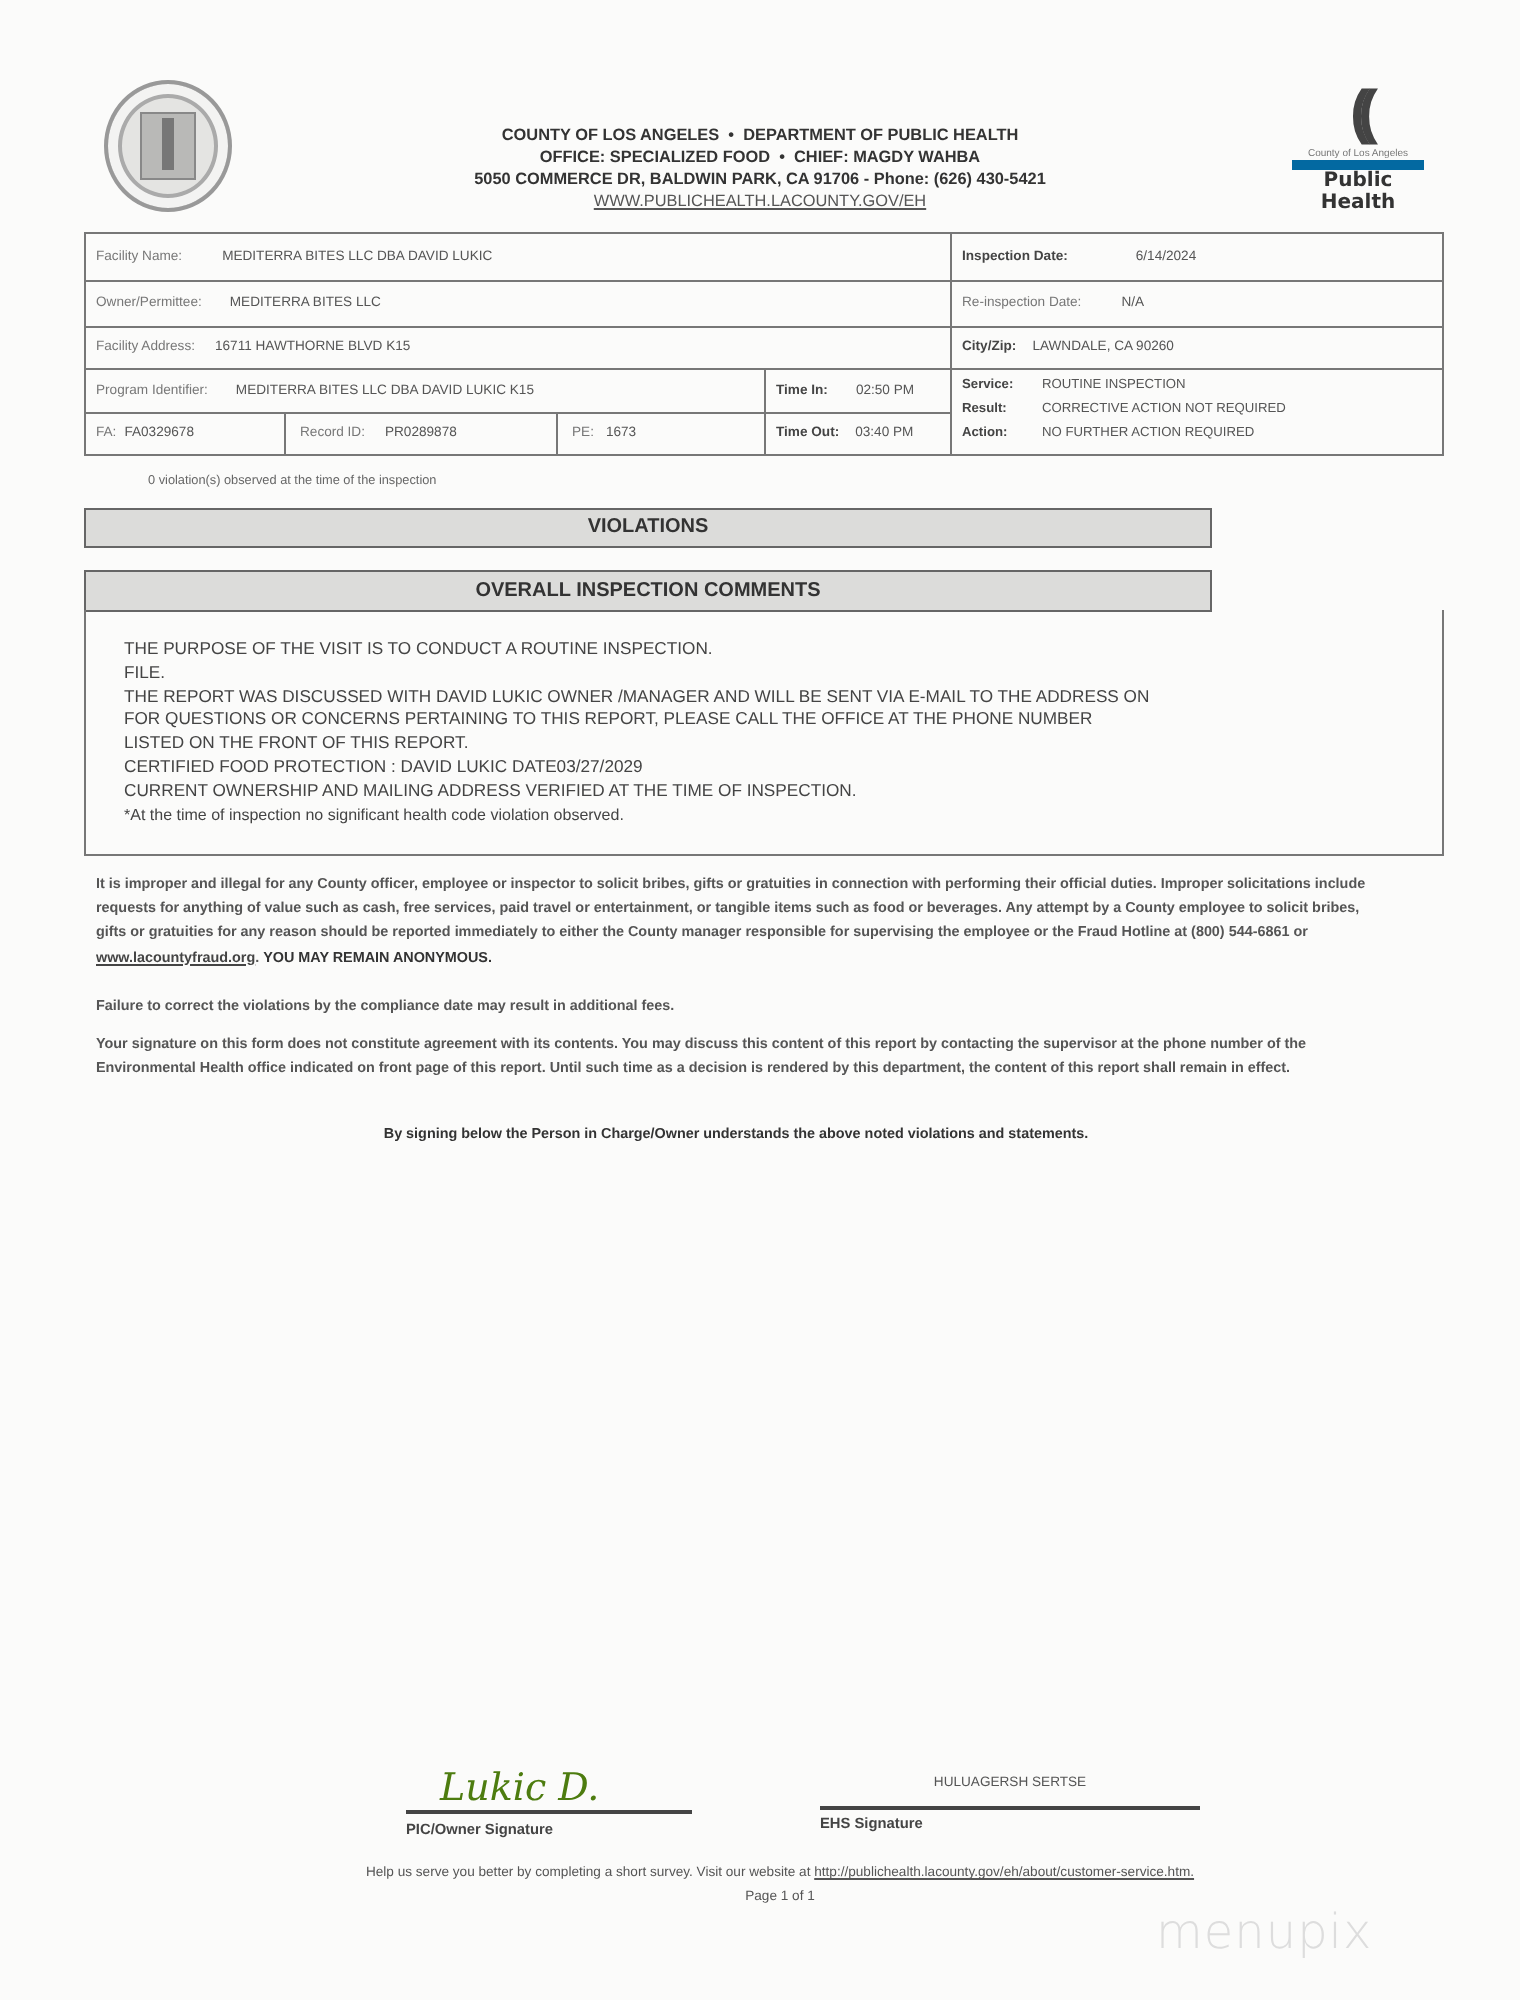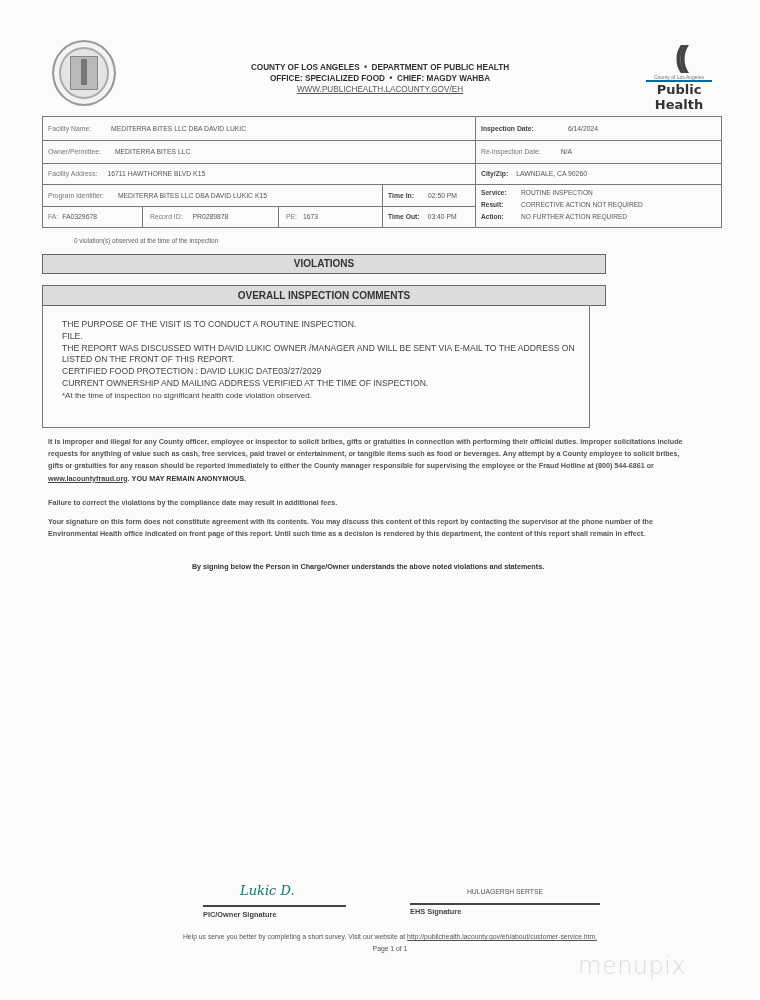--- a/index.html
+++ b/index.html
@@ -21,21 +21,21 @@
   .seal .inner {
     position: absolute; left: 16px; top: 14px; width: 26px; height: 32px;
     background: #b9b9b7; border: 1px solid #888;
   }
   .seal .inner::after {
     content: ""; position: absolute; left: 10px; top: 2px; width: 6px; height: 26px; background: #777;
   }
   .ph-logo { position: absolute; left: 646px; top: 40px; width: 66px; height: 64px; text-align: center; }
   .ph-logo .mark { font-size: 30px; color: #444; line-height: 34px; letter-spacing: -6px; font-weight: bold; }
   .ph-logo .small { font-size: 5px; color: #777; line-height: 6px; }
-  .ph-logo .big { font-size: 13px; font-weight: bold; color: #333; font-family: "DejaVu Sans", sans-serif; border-top: 2px solid #0369a1; }
+  .ph-logo .big { font-size: 10px; font-weight: bold; color: #333; font-family: "DejaVu Sans", sans-serif; border-top: 5px solid #0369a1; }
 
   .hdr { position: absolute; left: 200px; top: 62px; width: 360px; text-align: center; font-size: 8.2px; line-height: 11px; color: #333; font-weight: bold; }
   .hdr .link { color: #555; font-weight: normal; text-decoration: underline; }
 
   
   .tbl { position: absolute; border: 1px solid #777; box-sizing: border-box; }
   .cell { position: absolute; box-sizing: border-box; font-size: 6.8px; color: #555; display: flex; align-items: center; }
   .lbl { color: #777; margin-right: 14px; }
   .lbl.b { color: #444; font-weight: bold; }
   .hline { position: absolute; height: 1px; background: #777; }
@@ -43,34 +43,34 @@
 
   .note { position: absolute; left: 74px; top: 237px; font-size: 6.4px; color: #666; }
 
   
   .bar {
     position: absolute; left: 42px; width: 564px; box-sizing: border-box;
     border: 1.5px solid #666; background: #dcdcda;
     text-align: center; font-weight: bold; font-size: 10px; color: #333;
   }
   .comments {
-    position: absolute; left: 42px; top: 305px; width: 548px; height: 123px; box-sizing: border-box;
+    position: absolute; left: 42px; top: 305px; width: 680px; height: 123px; box-sizing: border-box;
     border: 1px solid #777; border-top: none; padding: 14px 0 0 19px;
     font-size: 8.6px; line-height: 11.8px; color: #444;
   }
   .comments .star { font-size: 8px; }
 
   .para { position: absolute; left: 48px; width: 640px; font-size: 7.2px; line-height: 12.2px; color: #555; font-weight: bold; }
   .para b { color: #333; }
   .para u { color: #444; }
 
   
   .sigline { position: absolute; height: 1.5px; background: #444; }
   .siglabel { position: absolute; font-size: 7.4px; font-weight: bold; color: #444; text-align: left; }
-  .sigscribble { position: absolute; left: 220px; top: 883px; font-family: "DejaVu Serif", serif; font-style: italic; font-size: 13px; color: #0f766e; margin-left: 20px; }
+  .sigscribble { position: absolute; left: 220px; top: 883px; font-family: "DejaVu Serif", serif; font-style: italic; font-size: 19px; color: #4d7c0f; }
   .inspector { position: absolute; left: 410px; top: 888px; width: 190px; text-align: center; font-size: 6.8px; color: #555; }
 
   .footer { position: absolute; left: 120px; top: 931px; width: 540px; text-align: center; font-size: 6.8px; color: #555; line-height: 12px; }
   .footer u { color: #555; }
   .watermark { position: absolute; left: 578px; top: 952px; font-size: 24px; color: #ddd; font-family: "DejaVu Sans", sans-serif; font-weight: 300; letter-spacing: 0.5px; }
 </style>
 </head>
 <body>
 
 <div class="page">
@@ -88,20 +88,25 @@
     <div>
       <span>COUNTY OF LOS ANGELES</span>
       &nbsp;<span>•</span>&nbsp;
       <span>DEPARTMENT OF PUBLIC HEALTH</span>
     </div>
     <div>
       <span>OFFICE: SPECIALIZED FOOD</span>
       &nbsp;<span>•</span>&nbsp;
       <span>CHIEF: MAGDY WAHBA</span>
     </div>
+    <div>
+      <span>5050 COMMERCE DR, BALDWIN PARK, CA 91706</span>
+      -
+      <span>Phone: (626) 430-5421</span>
+    </div>
     <div class="link">WWW.PUBLICHEALTH.LACOUNTY.GOV/EH</div>
   </div>
 
   <div class="tbl" style="left:42px; top:116px; width:680px; height:112px;">
 
     <div class="hline" style="left:0; top:23px; width:678px;"></div>
     <div class="hline" style="left:0; top:46px; width:678px;"></div>
     <div class="hline" style="left:0; top:67px; width:678px;"></div>
     <div class="hline" style="left:0; top:89px; width:432px;"></div>
 
@@ -168,20 +173,21 @@
 
   <div class="note">0  violation(s) observed at the time of the inspection</div>
 
   <div class="bar" style="top:254px; height:20px; line-height:18px;">VIOLATIONS</div>
   <div class="bar" style="top:285px; height:21px; line-height:19px;">OVERALL INSPECTION COMMENTS</div>
 
   <div class="comments">
     <div>THE PURPOSE OF THE VISIT IS TO CONDUCT A ROUTINE INSPECTION.</div>
     <div>FILE.</div>
     <div>THE REPORT WAS DISCUSSED WITH DAVID LUKIC  OWNER /MANAGER AND WILL BE SENT VIA E-MAIL TO THE ADDRESS ON</div>
+    <div>FOR QUESTIONS OR CONCERNS PERTAINING TO THIS REPORT, PLEASE CALL THE OFFICE AT THE PHONE NUMBER</div>
     <div>LISTED ON THE FRONT OF THIS REPORT.</div>
     <div>CERTIFIED FOOD PROTECTION : DAVID LUKIC DATE03/27/2029</div>
     <div>CURRENT OWNERSHIP AND MAILING ADDRESS VERIFIED AT THE TIME OF INSPECTION.</div>
     <div class="star">*At the time of inspection no significant  health code violation observed.</div>
   </div>
 
   <div class="para" style="top:436px;">
     <span>It is improper and illegal for any County officer, employee or inspector to solicit bribes, gifts or gratuities in connection with performing their official duties. Improper solicitations include requests for anything of value such as cash, free services, paid travel or entertainment, or tangible items such as food or beverages. Any attempt by a County employee to solicit bribes, gifts or gratuities for any reason should be reported immediately to either the County manager responsible for supervising the employee or the Fraud Hotline at (800) 544-6861 or</span>
     <u>www.lacountyfraud.org</u>.
     <b>YOU MAY REMAIN ANONYMOUS.</b>

